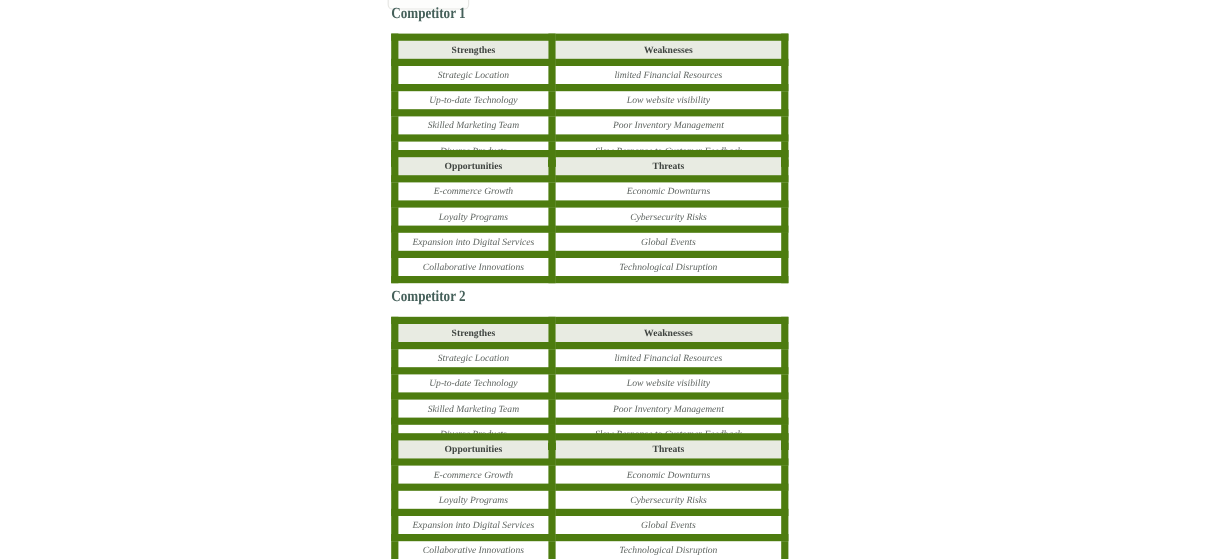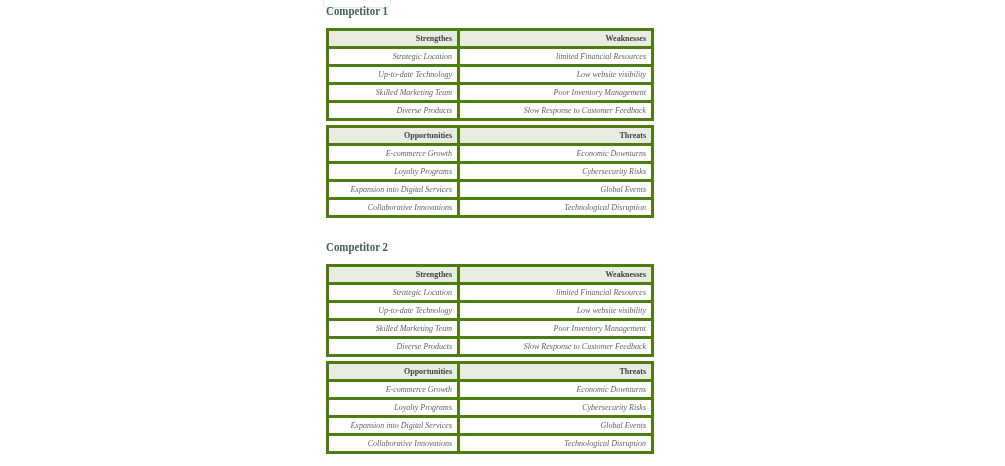--- a/index.html
+++ b/index.html
@@ -42,25 +42,25 @@
   }
   .tbl-a { top: 28px; }
   .tbl-b { top: 125px; }
   .tbl-c { top: 264px; }
   .tbl-d { top: 361px; }
 
   table.swot col.c1 { width: 131px; }
   table.swot col.c2 { width: 194px; }
 
   table.swot th, table.swot td {
-    border: 3px solid #4d7c0f;
+    border: 6px solid #4d7c0f;
     height: 15px;
     padding: 0 5px;
     vertical-align: middle;
-    text-align: right;
+    text-align: center;
     overflow: hidden;
     white-space: nowrap;
   }
   table.swot th {
     background: #e8ebe2;
     color: #3f4440;
     font-size: 8px;
     font-weight: 700;
   }
   table.swot td {

